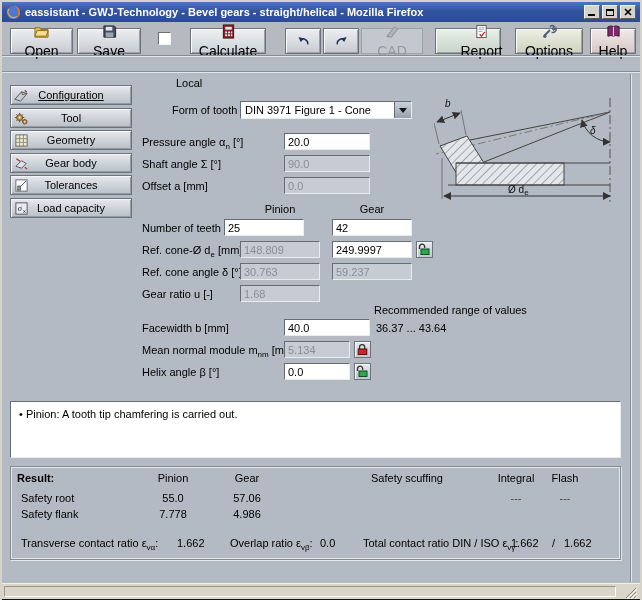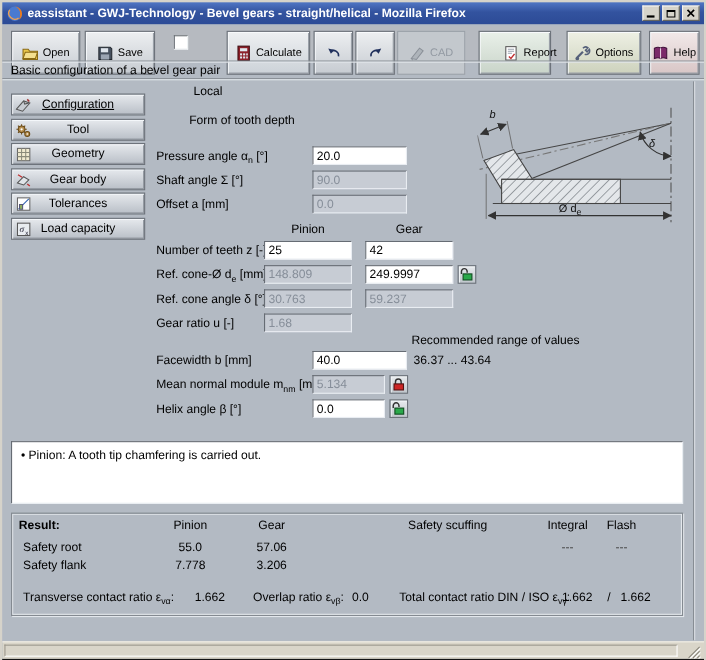--- a/index.html
+++ b/index.html
@@ -18,25 +18,25 @@
     overflow:hidden;flex:1;}
   .ffi{width:15px;height:15px;display:inline-block;}
   .winbtns{display:flex;gap:2px;}
   .wbtn{width:16px;height:14px;background:#d6d3ca;border:1px solid;
     border-color:#f4f2ee #5c5c55 #5c5c55 #f4f2ee;display:flex;align-items:center;justify-content:center;position:relative;}
   .g-min{position:absolute;left:3px;bottom:2px;width:7px;height:2px;background:#000;}
   .g-max{width:8px;height:7px;border:1px solid #000;border-top-width:2px;}
 
   
   .toolbar{position:absolute;left:0;top:22px;right:0;height:31px;background:#b6bac0;}
-  .tbtn{position:absolute;top:4px;height:40px;border:1px solid #6d737b;
+  .tbtn{position:absolute;top:4px;height:26px;border:1px solid #6d737b;
     background:linear-gradient(180deg,#edeff1,#c6cbd1);
     box-shadow:inset 1px 1px 0 #f8fafc, inset -1px -1px 0 #9aa0a8;
     display:flex;align-items:center;justify-content:center;gap:4px;
-    font-size:10px;padding:0 4px;cursor:default;}
+    font-size:14px;padding:0 4px;cursor:default;flex-direction:column;}
   .tbtn svg{width:15px;height:15px;flex:0 0 auto;}
   .tbtn.tint-calc{background:linear-gradient(180deg,#eef0f2,#ccd2d8);}
   .tbtn.tint-report{background:linear-gradient(180deg,#e9f0e9,#c9d4c9);}
   .tbtn.tint-options{background:linear-gradient(180deg,#eef0e4,#cdd2bd);}
   .tbtn.tint-help{background:linear-gradient(180deg,#f2e9e9,#d8c6c6);}
   .tbtn.disabled{background:#c3c8cd;color:#9299a2;box-shadow:none;border-color:#9aa0a8;}
   .chkbox{position:absolute;top:8px;width:13px;height:13px;background:#fff;
     border:1px solid;border-color:#6a7076 #eef2f4 #eef2f4 #6a7076;}
   .chklbl{position:absolute;top:9px;font-size:11px;margin-top:44px;}
 
@@ -125,21 +125,21 @@
     <div class="tbtn" style="left:75px;width:64px;">
       <svg viewBox="0 0 16 16">
         <path d="M2 2h11l1.5 1.5V14H2z" fill="#46505e" stroke="#23282f"></path>
         <rect x="4" y="3" width="7" height="4" fill="#dfe5ec"></rect>
         <rect x="4" y="9" width="8" height="5" fill="#9aa4b2"></rect>
         </svg>
       <span>Save</span>
     </div>
     <span class="chkbox" style="left:156px;"></span>
     <span class="chklbl" style="left:174px;">Local</span>
-    <div class="tbtn tint-calc" style="left:204px;width:76px;text-align:center;">
+    <div class="tbtn tint-calc" style="left:188px;width:76px;text-align:center;">
       <svg viewBox="0 0 16 16">
         <rect x="2.5" y="1" width="11" height="14" fill="#8c1f28" stroke="#3d0d12"></rect>
         <rect x="4.5" y="3" width="7" height="3" fill="#dfe8ee"></rect>
         <g fill="#dfe8ee">
             <rect x="4.5" y="8" width="2" height="2"></rect>
             <rect x="7.5" y="8" width="2" height="2"></rect>
             <rect x="10.5" y="8" width="1.5" height="2"></rect>
             <rect x="4.5" y="11" width="2" height="2"></rect>
             <rect x="7.5" y="11" width="2" height="2"></rect>
             <rect x="10.5" y="11" width="1.5" height="2"></rect>
@@ -187,21 +187,20 @@
     <div class="tbtn tint-help" style="left:588px;width:46px;">
       <svg viewBox="0 0 16 16">
         <path d="M2 3q4-2 6 0 2-2 6 0v10q-4-1.5-6 0-2-1.5-6 0z" fill="#7c2a6a" stroke="#40123a"></path>
         <path d="M8 3v10" stroke="#e8d8e4"></path>
         </svg>
       <span>Help</span>
     </div>
   </div>
 
   <div class="hline" style="top:53px;"></div>
-  <div class="section-title">Basic configuration of a bevel gear pair</div>
   <div class="hline" style="top:69px;"></div>
   <div class="vedge" style="left:628px;top:72px;height:508px;"></div>
 
   <div class="sbtn" style="top:83px;text-decoration:underline;">
     <span class="sic">
       <svg viewBox="0 0 16 16">
           <path d="M1 12L8 4l6 2-7 8z" fill="#c8ccd2" stroke="#555"></path>
           <path d="M8 4l1 3 4-1" fill="none" stroke="#555"></path>
           <path d="M11.5 2.5l2 2" stroke="#a03030" stroke-width="1.4"></path>
         </svg></span>
@@ -248,35 +247,41 @@
     <span class="sic">
       <svg viewBox="0 0 16 16">
           <rect x="2" y="2" width="12" height="12" fill="#e8ecf0" stroke="#555"></rect>
           <text x="4" y="11" font-size="9" font-style="italic" fill="#223" font-family="Liberation Serif,serif">σ</text>
           <text x="9.5" y="13" font-size="6" fill="#223">x</text>
         </svg></span>
     <span>Load capacity</span>
   </div>
 
   <span class="lbl" style="left:140px;top:102px;padding-left:30px;">Form of tooth depth</span>
+  <div class="combo" style="left:238px;top:99px;width:172px;">
+    <span class="ctext">DIN 3971 Figure 1 - Cone</span>
+    <span class="cbtn">
+        <span class="tri"></span>
+      </span>
+  </div>
 
   <span class="lbl nowrap" style="left:140px;top:134px;"><span>Pressure angle α</span><sub>n</sub><span> [°]</span></span>
   <input class="field" style="left: 282px; top: 131px; width: 86px;" readonly="" value="20.0">
 
   <span class="lbl" style="left:140px;top:156px;">Shaft angle Σ [°]</span>
   <input class="field ro" style="left: 282px; top: 153px; width: 86px;" readonly="" value="90.0">
 
   <span class="lbl" style="left:140px;top:178px;">Offset a [mm]</span>
   <input class="field ro" style="left: 282px; top: 175px; width: 86px;" readonly="" value="0.0">
 
   <span class="rc" style="left:238px;top:201px;width:80px;">Pinion</span>
   <span class="rc" style="left:330px;top:201px;width:80px;">Gear</span>
 
   <span class="lbl" style="left:140px;top:220px;">Number of teeth z [-]</span>
-  <input class="field" style="left: 238px; top: 217px; width: 80px;" readonly="" value="25">
+  <input class="field" style="left: 222px; top: 217px; width: 80px;" readonly="" value="25">
   <input class="field" style="left: 330px; top: 217px; width: 80px;" readonly="" value="42">
 
   <span class="lbl nowrap" style="left:140px;top:242px;"><span>Ref. cone-Ø d</span><sub>e</sub><span> [mm]</span></span>
   <input class="field ro" style="left: 238px; top: 239px; width: 80px;" readonly="" value="148.809">
   <input class="field" style="left: 330px; top: 239px; width: 80px;" readonly="" value="249.9997">
   <span class="lockbtn" style="left:414px;top:239px;">
     <svg viewBox="0 0 13 13">
       <path d="M1.5 6V3.8a2.6 2.6 0 0 1 5.2 0V5" fill="none" stroke="#333" stroke-width="1.3"></path>
       <rect x="3" y="6" width="8" height="5.5" fill="#2aa84a" stroke="#114d22"></rect>
       </svg>
@@ -353,21 +358,21 @@
     <span class="rc" style="left:533px;top:5px;width:42px;">Flash</span>
 
     <span class="rt" style="left:10px;top:25px;">Safety root</span>
     <span class="rc" style="left:132px;top:25px;width:60px;">55.0</span>
     <span class="rc" style="left:206px;top:25px;width:60px;">57.06</span>
     <span class="rc" style="left:482px;top:25px;width:46px;color:#444;">---</span>
     <span class="rc" style="left:533px;top:25px;width:42px;color:#444;">---</span>
 
     <span class="rt" style="left:10px;top:41px;">Safety flank</span>
     <span class="rc" style="left:132px;top:41px;width:60px;">7.778</span>
-    <span class="rc" style="left:206px;top:41px;width:60px;">3.206</span>
+    <span class="rc" style="left:206px;top:41px;width:60px;">4.986</span>
 
     <span class="rt nowrap" style="left:10px;top:70px;"><span>Transverse contact ratio ε</span><sub>vα</sub><span>:</span></span>
     <span class="rt" style="left:166px;top:70px;">1.662</span>
     <span class="rt nowrap" style="left:219px;top:70px;"><span>Overlap ratio ε</span><sub>vβ</sub><span>:</span></span>
     <span class="rt" style="left:309px;top:70px;">0.0</span>
     <span class="rt nowrap" style="left:352px;top:70px;"><span>Total contact ratio DIN / ISO ε</span><sub>vγ</sub><span>:</span></span>
     <span class="rt" style="left:500px;top:70px;">1.662</span>
     <span class="rt" style="left:541px;top:70px;">/</span>
     <span class="rt" style="left:553px;top:70px;">1.662</span>
   </div>

